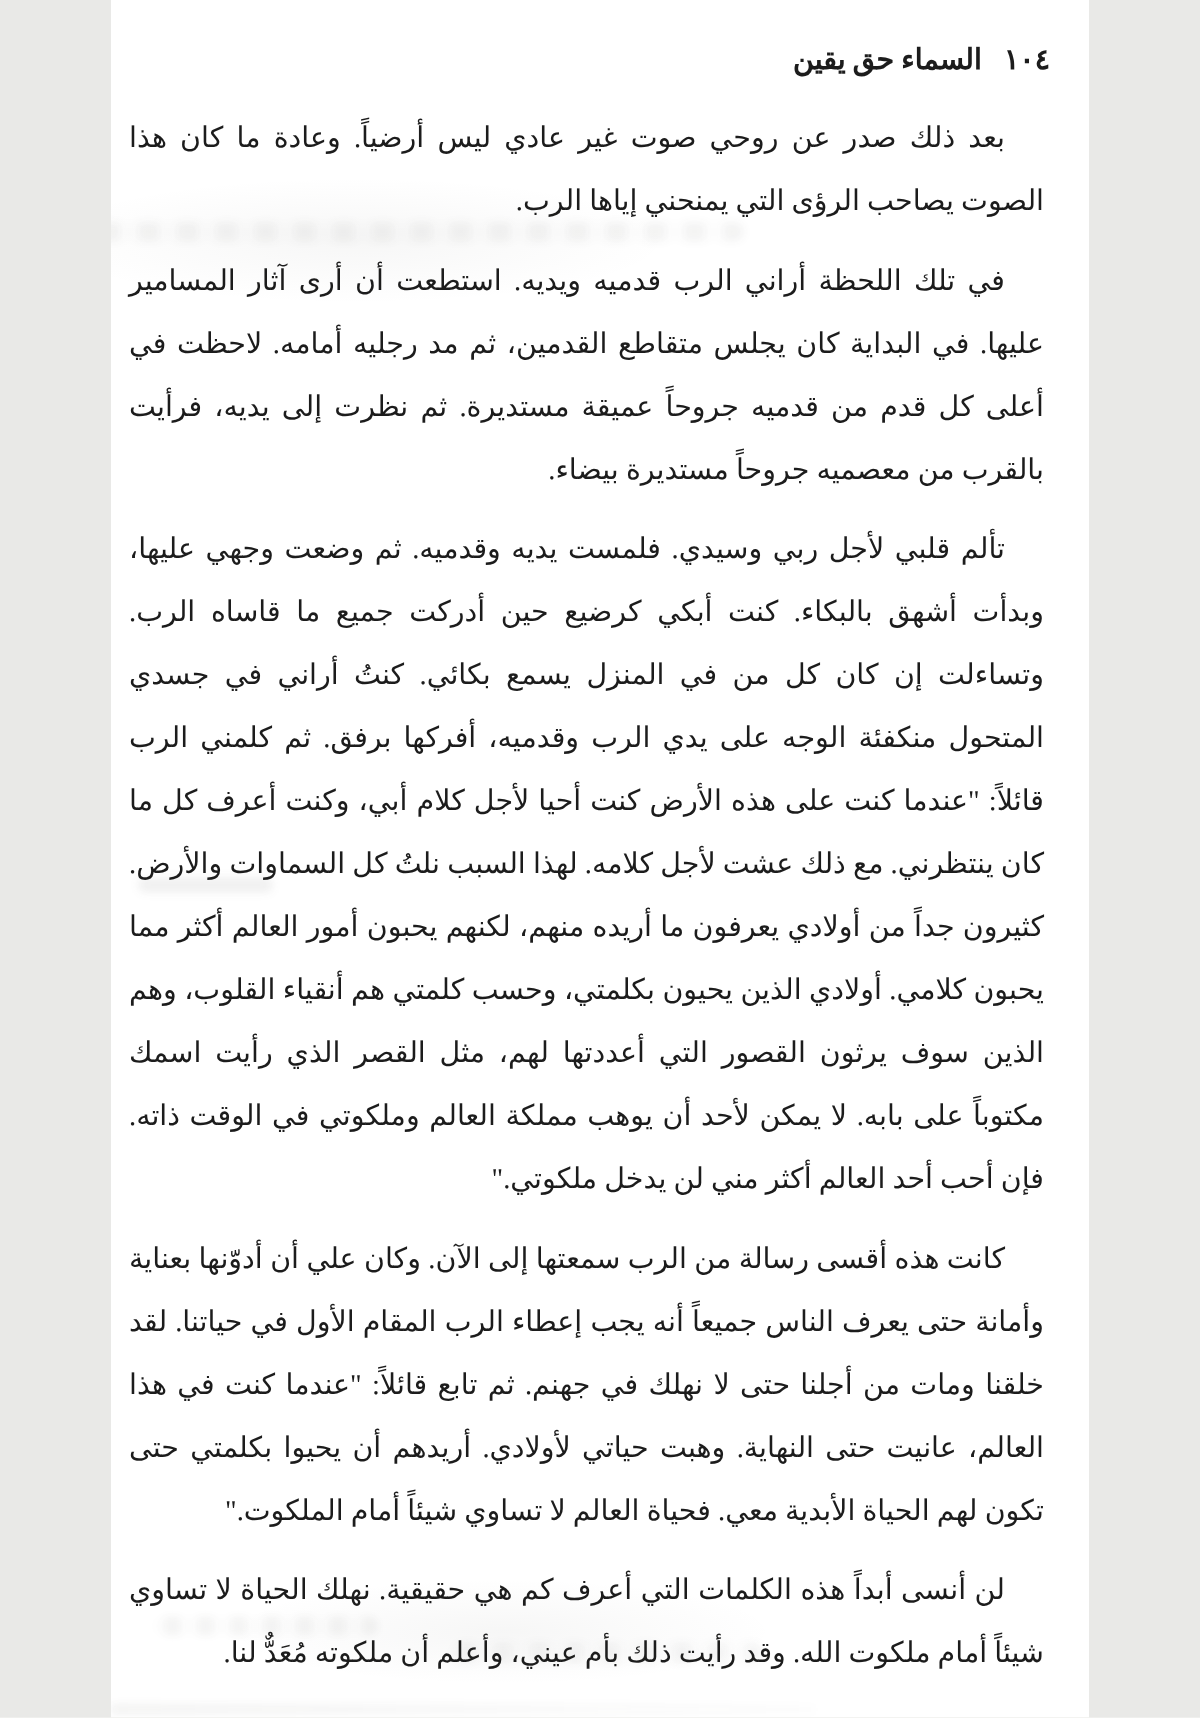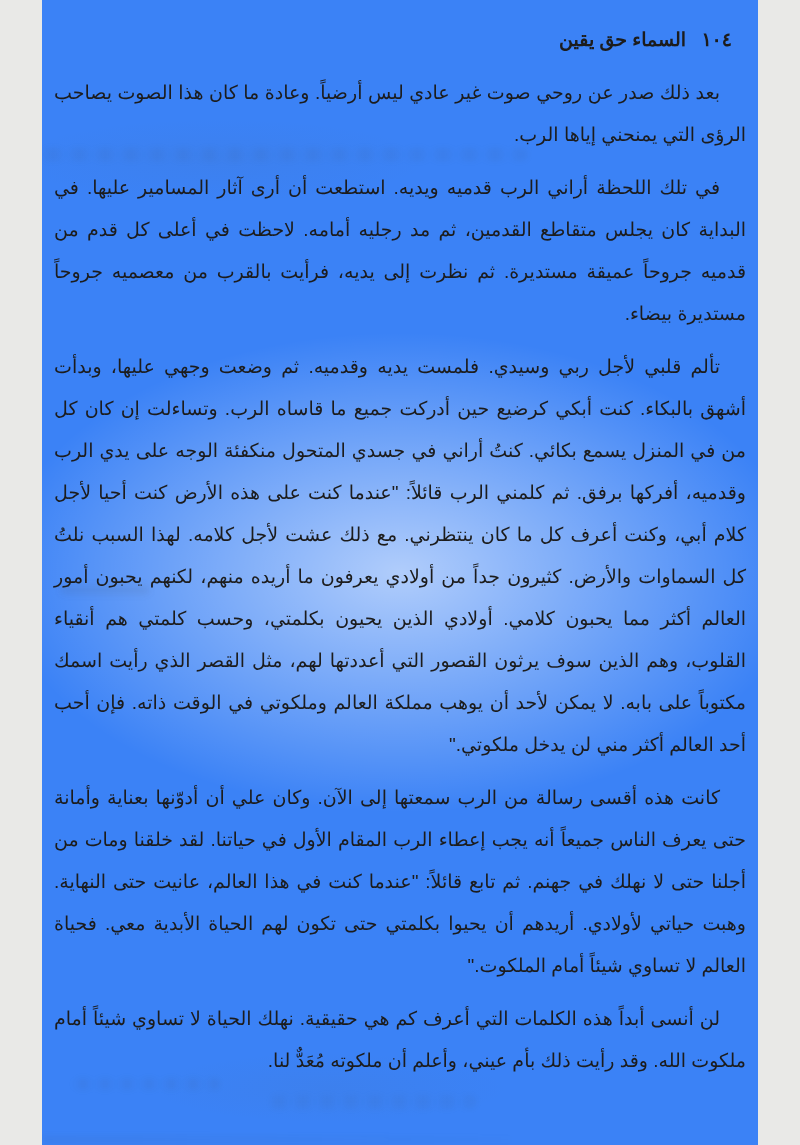--- a/index.html
+++ b/index.html
@@ -2,26 +2,26 @@
 <html lang="ar" dir="rtl"><head>
 <meta charset="utf-8">
 <style>
   html, body {
     margin: 0;
     padding: 0;
     background: #e9e9e7;
   }
   .page {
     position: relative;
-    width: 716px;
+    width: 652px;
     height: 1145px;
     margin: 0 auto;
-    background: #3b82f6;
+    background: #ffffff;
     overflow: hidden;
-    font-family: Liberation Sans, sans-serif;
+    font-family: Liberation Serif, serif;
     color: #1c1c1c;
     box-sizing: border-box;
   }
   
   .page::before {
     content: "";
     position: absolute;
     inset: 0;
     background:
       radial-gradient(ellipse 300px 60px at 25% 14%, rgba(90,90,85,0.05), transparent 70%),
@@ -41,21 +41,21 @@
     letter-spacing: 0.2px;
     white-space: nowrap;
   }
   .page-number {
     display: inline-block;
     margin-left: 10px;
   }
   .page-body {
     position: absolute;
     top: 72px;
-    right: 12px;
+    right: 30px;
     left: 12px;
     direction: rtl;
     text-align: justify;
     font-size: 19px;
     line-height: 42px;
     font-weight: 500;
   }
   .para {
     margin: 0 0 11px 0;
     text-indent: 26px;

